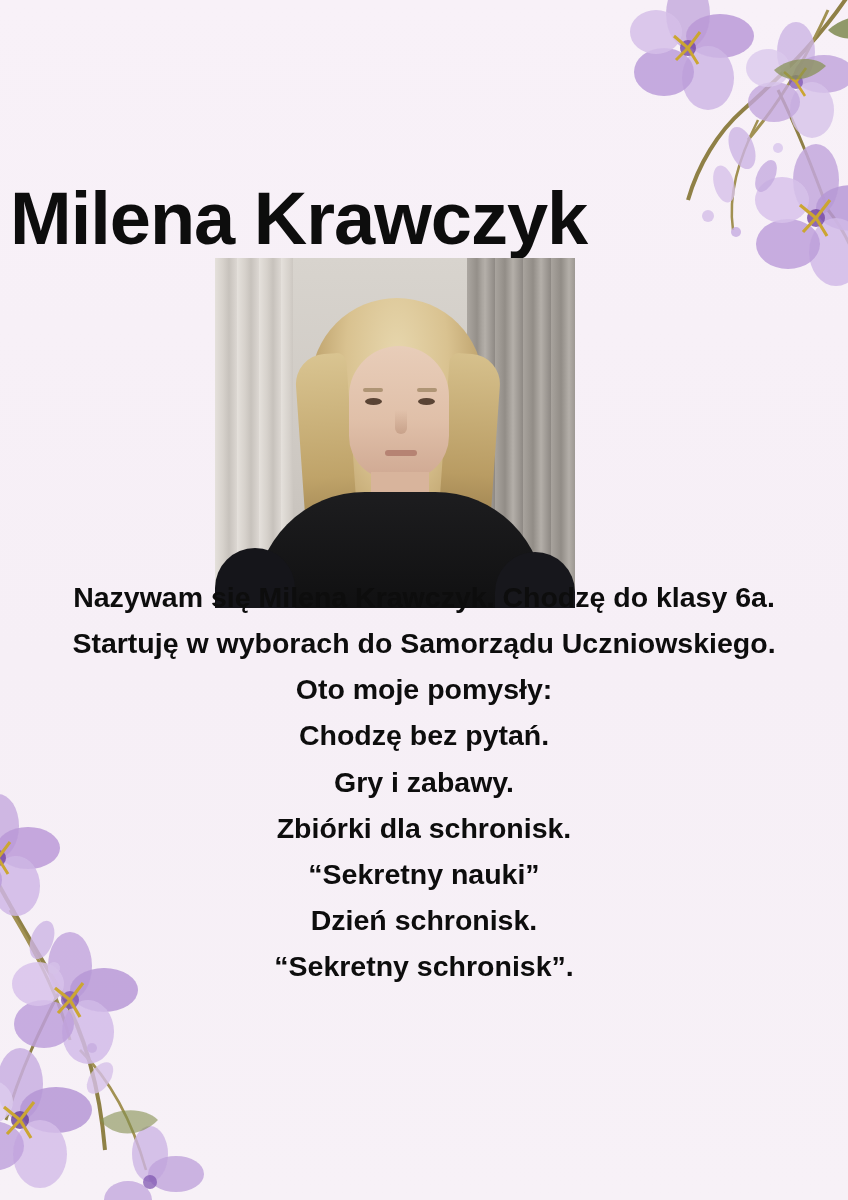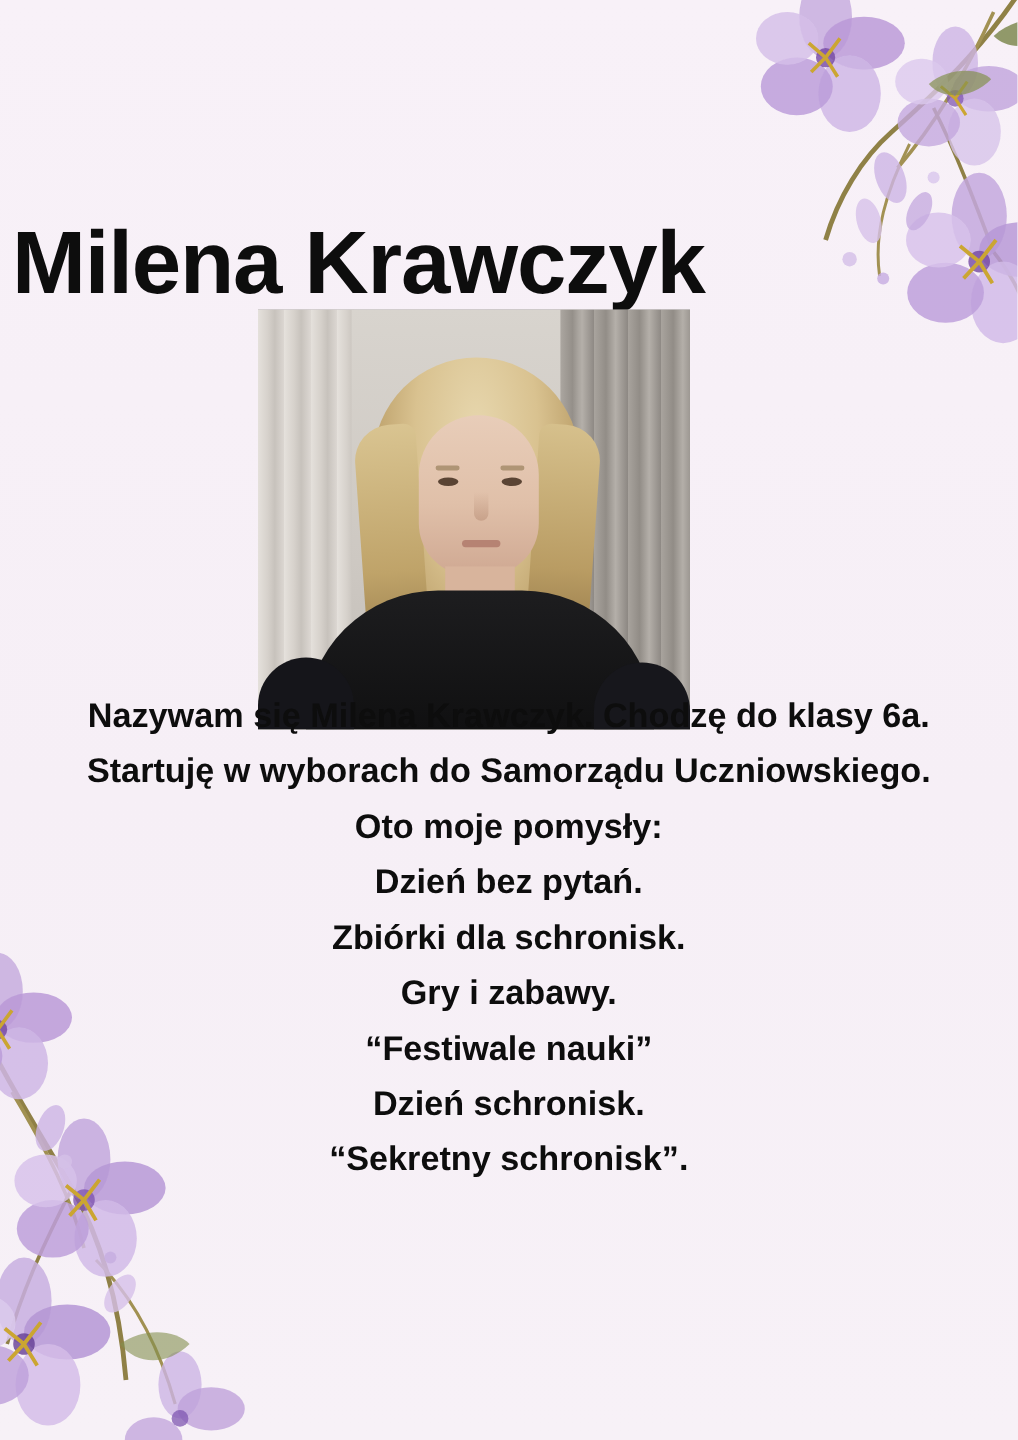--- a/index.html
+++ b/index.html
@@ -333,21 +333,21 @@
       <div class="mouth"></div>
       <div class="neck"></div>
       <div class="hoodie"></div>
       <div class="hoodie-side"></div>
       <div class="hoodie-side-r"></div>
     </div>
   </div>
 
   <div class="body-text">
     <p class="intro">Nazywam się Milena Krawczyk. Chodzę do klasy 6a. Startuję  w wyborach do Samorządu Uczniowskiego. Oto moje pomysły:</p>
-    <p>Dzień bez pytań.</p>
+    <p>Chodzę bez pytań.</p>
+    <p>Gry i zabawy.</p>
     <p>Zbiórki dla schronisk.</p>
-    <p>Gry i zabawy.</p>
-    <p>“Festiwale nauki”</p>
+    <p>“Sekretny nauki”</p>
     <p>Dzień schronisk.</p>
     <p>“Sekretny schronisk”.</p>
   </div>
 
 </div>
 
 </body></html>

